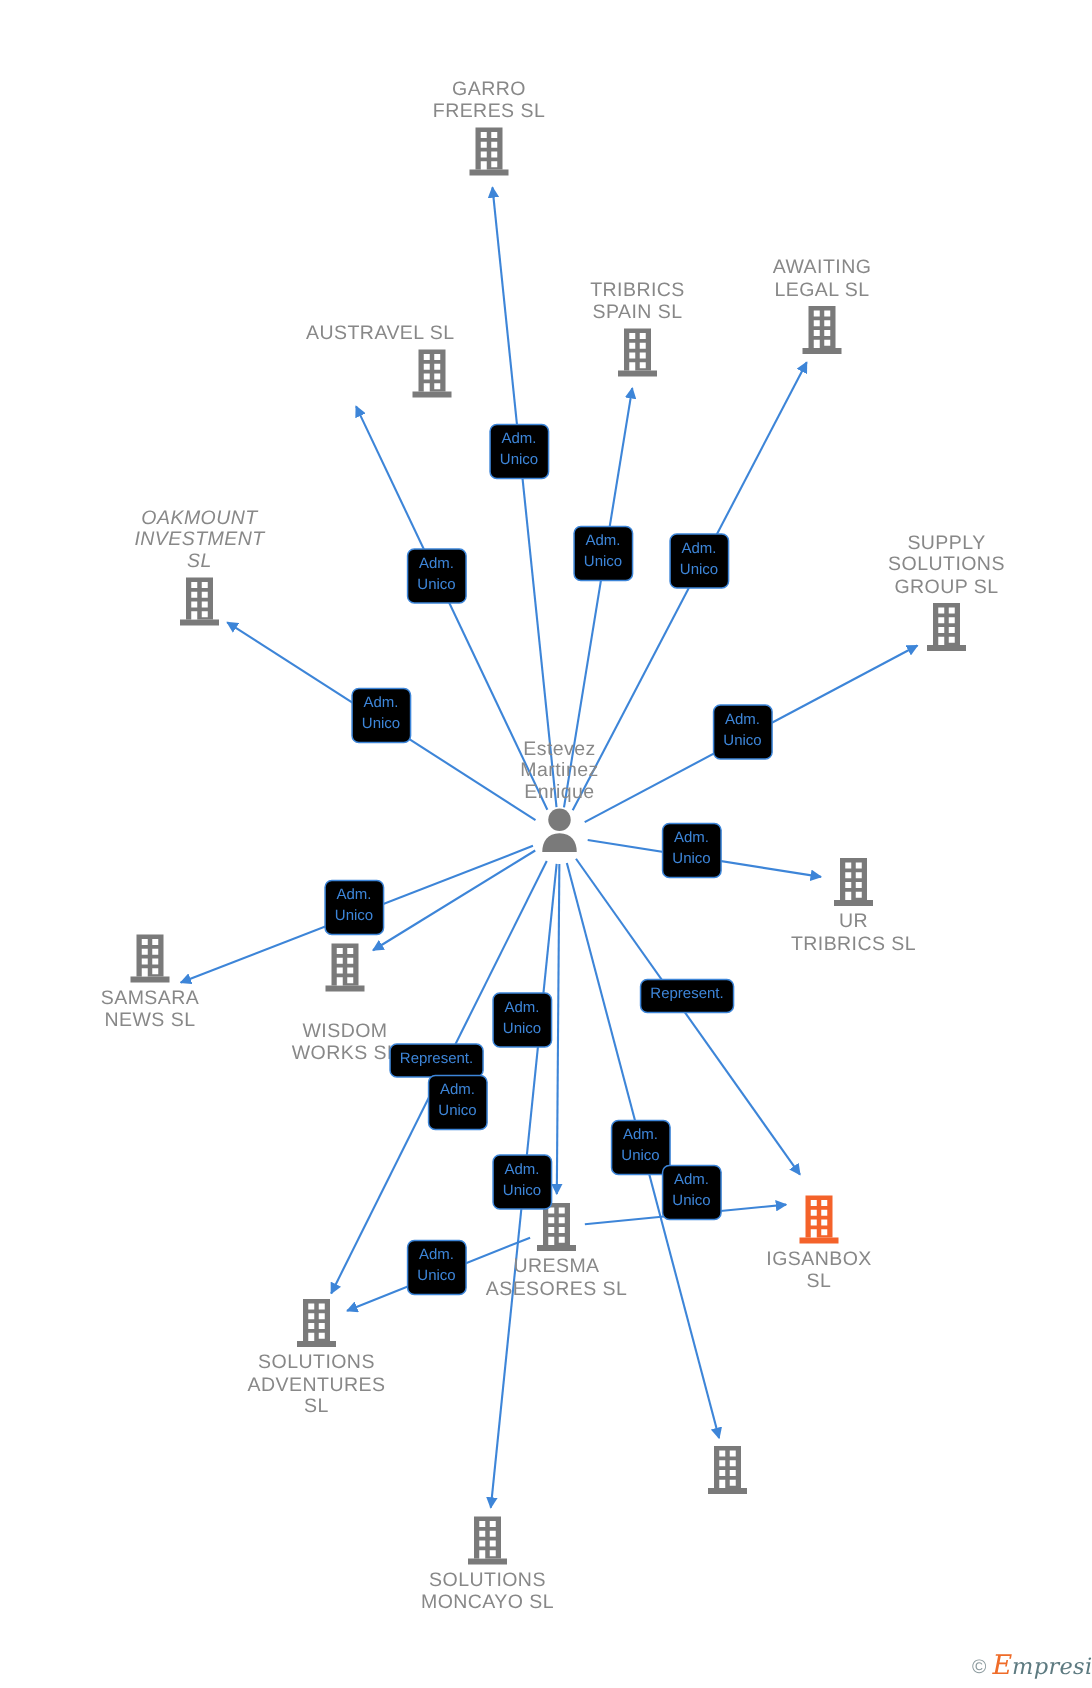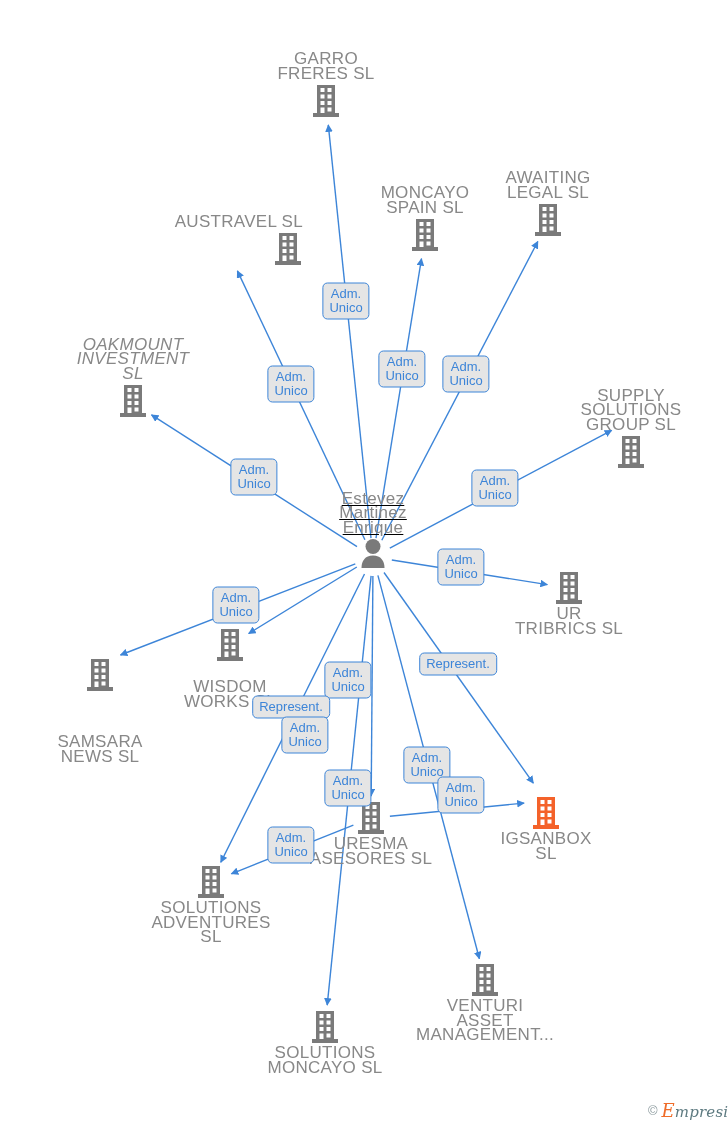--- a/index.html
+++ b/index.html
@@ -29,37 +29,37 @@
   .node {
     position: absolute;
     width: 150px;
     margin-left: -75px;
     text-align: center;
     display: flex;
     flex-direction: column;
     align-items: center;
   }
   .node-label {
-    font-size: 17px;
+    font-size: 13px;
     line-height: 14.5px;
     color: #888888;
     letter-spacing: 0.3px;
     white-space: pre-line;
     font-family: "Liberation Sans", sans-serif;
   }
   .node.label-below .node-label { order: 2; margin-top: 2px; }
   .node.label-above .node-label { order: 0; margin-bottom: 3px; }
   .node-icon { order: 1; line-height: 0; }
   .edge-label {
     position: absolute;
     border: 1.2px solid #3d85d8;
     border-radius: 5px;
-    background: #e5e5e5;
+    background: #000000;
     color: #3d85d8;
-    font-size: 13px;
+    font-size: 10px;
     line-height: 14px;
     text-align: center;
     padding: 3px 6px 4px 6px;
     white-space: pre-line;
     font-family: "Liberation Sans", sans-serif;
     box-sizing: border-box;
   }
   .watermark {
     position: absolute;
     display: flex;
@@ -140,21 +140,21 @@
             <rect x="2" y="29" width="26" height="4" fill="#7a7a7a"></rect>
             <rect x="9.5" y="4" width="4" height="4" fill="#ffffff"></rect>
             <rect x="16.5" y="4" width="4" height="4" fill="#ffffff"></rect>
             <rect x="9.5" y="10.5" width="4" height="4" fill="#ffffff"></rect>
             <rect x="16.5" y="10.5" width="4" height="4" fill="#ffffff"></rect>
             <rect x="9.5" y="17" width="4" height="4" fill="#ffffff"></rect>
             <rect x="16.5" y="17" width="4" height="4" fill="#ffffff"></rect>
             <rect x="9.5" y="23.5" width="4" height="5.5" fill="#ffffff"></rect>
             <rect x="16.5" y="23.5" width="4" height="4" fill="#ffffff"></rect>
           </svg></div>
-        <div class="node-label">MONCAYO
+        <div class="node-label">TRIBRICS
 SPAIN  SL</div>
       </div>
       <div class="node label-above" style="left: 548px; top: 171px;">
         <div class="node-icon"><svg width="30" height="34" viewBox="0 0 30 34" xmlns="http://www.w3.org/2000/svg">
             <rect x="6" y="1" width="18" height="28" fill="#7a7a7a"></rect>
             <rect x="2" y="29" width="26" height="4" fill="#7a7a7a"></rect>
             <rect x="9.5" y="4" width="4" height="4" fill="#ffffff"></rect>
             <rect x="16.5" y="4" width="4" height="4" fill="#ffffff"></rect>
             <rect x="9.5" y="10.5" width="4" height="4" fill="#ffffff"></rect>
             <rect x="16.5" y="10.5" width="4" height="4" fill="#ffffff"></rect>
@@ -176,38 +176,38 @@
             <rect x="16.5" y="10.5" width="4" height="4" fill="#ffffff"></rect>
             <rect x="9.5" y="17" width="4" height="4" fill="#ffffff"></rect>
             <rect x="16.5" y="17" width="4" height="4" fill="#ffffff"></rect>
             <rect x="9.5" y="23.5" width="4" height="5.5" fill="#ffffff"></rect>
             <rect x="16.5" y="23.5" width="4" height="4" fill="#ffffff"></rect>
           </svg></div>
         <div class="node-label">OAKMOUNT
 INVESTMENT
 SL</div>
       </div>
-      <div class="node label-above" style="left: 631px; top: 354.5px; margin-top: 34px;">
+      <div class="node label-above" style="left: 631px; top: 354.5px;">
         <div class="node-icon"><svg width="30" height="34" viewBox="0 0 30 34" xmlns="http://www.w3.org/2000/svg">
             <rect x="6" y="1" width="18" height="28" fill="#7a7a7a"></rect>
             <rect x="2" y="29" width="26" height="4" fill="#7a7a7a"></rect>
             <rect x="9.5" y="4" width="4" height="4" fill="#ffffff"></rect>
             <rect x="16.5" y="4" width="4" height="4" fill="#ffffff"></rect>
             <rect x="9.5" y="10.5" width="4" height="4" fill="#ffffff"></rect>
             <rect x="16.5" y="10.5" width="4" height="4" fill="#ffffff"></rect>
             <rect x="9.5" y="17" width="4" height="4" fill="#ffffff"></rect>
             <rect x="16.5" y="17" width="4" height="4" fill="#ffffff"></rect>
             <rect x="9.5" y="23.5" width="4" height="5.5" fill="#ffffff"></rect>
             <rect x="16.5" y="23.5" width="4" height="4" fill="#ffffff"></rect>
           </svg></div>
         <div class="node-label">SUPPLY
 SOLUTIONS
 GROUP  SL</div>
       </div>
-      <div class="node label-above" style="left: 373px; top: 491.5px; text-decoration: underline;">
+      <div class="node label-above" style="left: 373px; top: 491.5px;">
         <div class="node-icon"><svg width="30" height="32" viewBox="0 0 30 32" xmlns="http://www.w3.org/2000/svg">
             <circle cx="15" cy="8.5" r="7.5" fill="#7a7a7a"></circle>
             <path d="M15 17.5 C7 17.5 3.5 23 3.5 30 L26.5 30 C26.5 23 23 17.5 15 17.5 Z" fill="#7a7a7a"></path>
           </svg></div>
         <div class="node-label">Estevez
 Martinez
 Enrique</div>
       </div>
       <div class="node label-below" style="left: 569px; top: 571px;">
         <div class="node-icon"><svg width="30" height="34" viewBox="0 0 30 34" xmlns="http://www.w3.org/2000/svg">
@@ -234,21 +234,21 @@
             <rect x="9.5" y="10.5" width="4" height="4" fill="#ffffff"></rect>
             <rect x="16.5" y="10.5" width="4" height="4" fill="#ffffff"></rect>
             <rect x="9.5" y="17" width="4" height="4" fill="#ffffff"></rect>
             <rect x="16.5" y="17" width="4" height="4" fill="#ffffff"></rect>
             <rect x="9.5" y="23.5" width="4" height="5.5" fill="#ffffff"></rect>
             <rect x="16.5" y="23.5" width="4" height="4" fill="#ffffff"></rect>
           </svg></div>
         <div class="node-label">WISDOM
 WORKS  SL</div>
       </div>
-      <div class="node label-below" style="left: 100px; top: 658px; gap: 41px;">
+      <div class="node label-below" style="left: 100px; top: 622px;">
         <div class="node-icon"><svg width="30" height="34" viewBox="0 0 30 34" xmlns="http://www.w3.org/2000/svg">
             <rect x="6" y="1" width="18" height="28" fill="#7a7a7a"></rect>
             <rect x="2" y="29" width="26" height="4" fill="#7a7a7a"></rect>
             <rect x="9.5" y="4" width="4" height="4" fill="#ffffff"></rect>
             <rect x="16.5" y="4" width="4" height="4" fill="#ffffff"></rect>
             <rect x="9.5" y="10.5" width="4" height="4" fill="#ffffff"></rect>
             <rect x="16.5" y="10.5" width="4" height="4" fill="#ffffff"></rect>
             <rect x="9.5" y="17" width="4" height="4" fill="#ffffff"></rect>
             <rect x="16.5" y="17" width="4" height="4" fill="#ffffff"></rect>
             <rect x="9.5" y="23.5" width="4" height="5.5" fill="#ffffff"></rect>
@@ -312,23 +312,20 @@
             <rect x="2" y="29" width="26" height="4" fill="#7a7a7a"></rect>
             <rect x="9.5" y="4" width="4" height="4" fill="#ffffff"></rect>
             <rect x="16.5" y="4" width="4" height="4" fill="#ffffff"></rect>
             <rect x="9.5" y="10.5" width="4" height="4" fill="#ffffff"></rect>
             <rect x="16.5" y="10.5" width="4" height="4" fill="#ffffff"></rect>
             <rect x="9.5" y="17" width="4" height="4" fill="#ffffff"></rect>
             <rect x="16.5" y="17" width="4" height="4" fill="#ffffff"></rect>
             <rect x="9.5" y="23.5" width="4" height="5.5" fill="#ffffff"></rect>
             <rect x="16.5" y="23.5" width="4" height="4" fill="#ffffff"></rect>
           </svg></div>
-        <div class="node-label">VENTURI
-ASSET
-MANAGEMENT...</div>
       </div>
       <div class="node label-below" style="left: 325px; top: 1010px;">
         <div class="node-icon"><svg width="30" height="34" viewBox="0 0 30 34" xmlns="http://www.w3.org/2000/svg">
             <rect x="6" y="1" width="18" height="28" fill="#7a7a7a"></rect>
             <rect x="2" y="29" width="26" height="4" fill="#7a7a7a"></rect>
             <rect x="9.5" y="4" width="4" height="4" fill="#ffffff"></rect>
             <rect x="16.5" y="4" width="4" height="4" fill="#ffffff"></rect>
             <rect x="9.5" y="10.5" width="4" height="4" fill="#ffffff"></rect>
             <rect x="16.5" y="10.5" width="4" height="4" fill="#ffffff"></rect>
             <rect x="9.5" y="17" width="4" height="4" fill="#ffffff"></rect>

